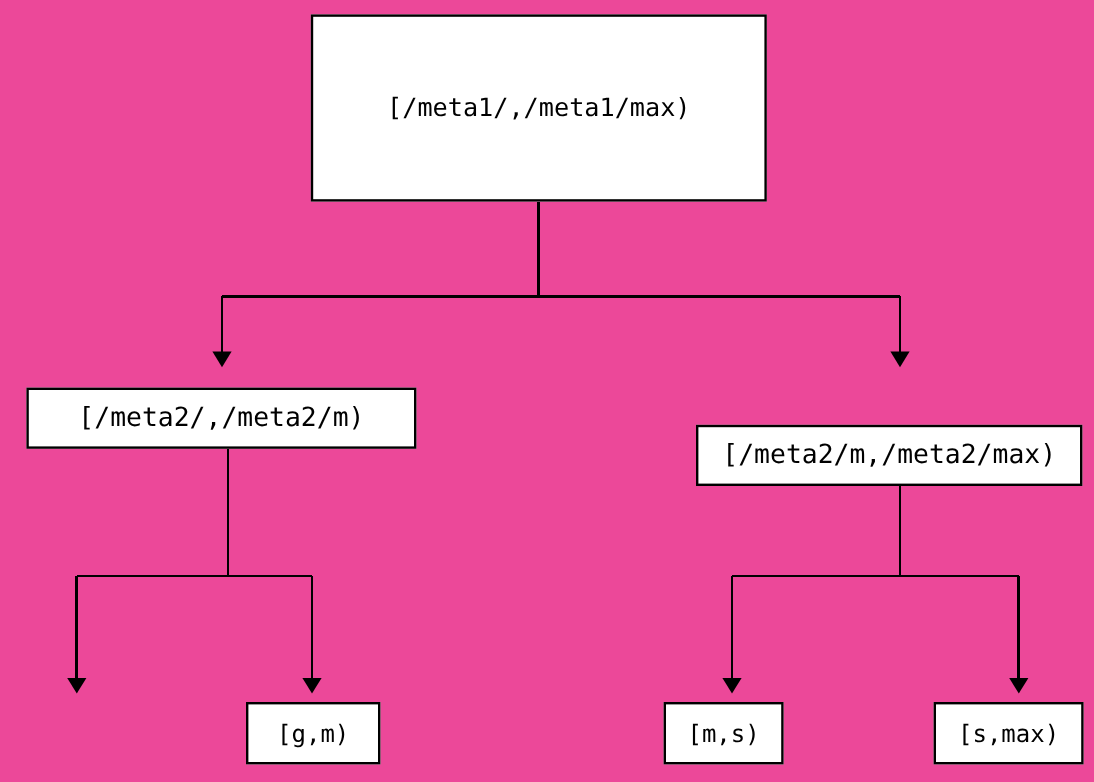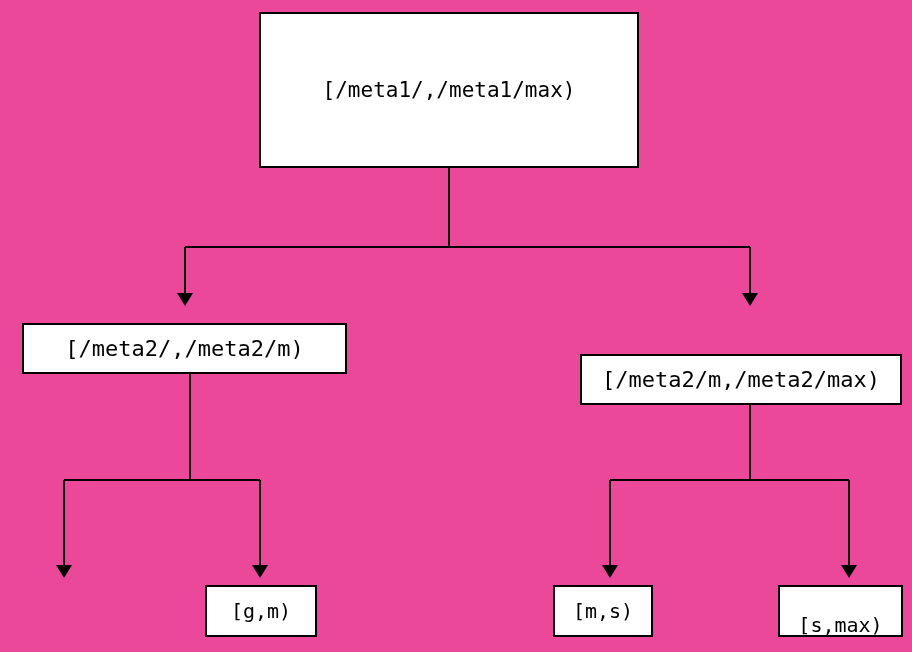--- a/index.html
+++ b/index.html
@@ -66,21 +66,21 @@
   #node-mid-left .node-label,
   #node-mid-right .node-label { font-size: 22px; }
   
   .leaf {
     top: 585px;
     height: 52px;
   }
   #node-leaf-ag   { left: 8px;   width: 100px; }
   #node-leaf-gm   { left: 205px; width: 112px; }
   #node-leaf-ms   { left: 553px; width: 100px; text-align: right; }
-  #node-leaf-smax { left: 778px; width: 125px; align-items: flex-end; }
+  #node-leaf-smax { left: 778px; width: 125px; }
   .leaf .node-label { font-size: 20px; }
 </style>
 </head>
 <body>
 
 <div id="canvas">
 
   <svg id="edge-layer" viewBox="0 0 912 652" width="912" height="652" aria-hidden="true">
     <g stroke="#000000" stroke-width="2.4" fill="none" shape-rendering="crispEdges">
 

